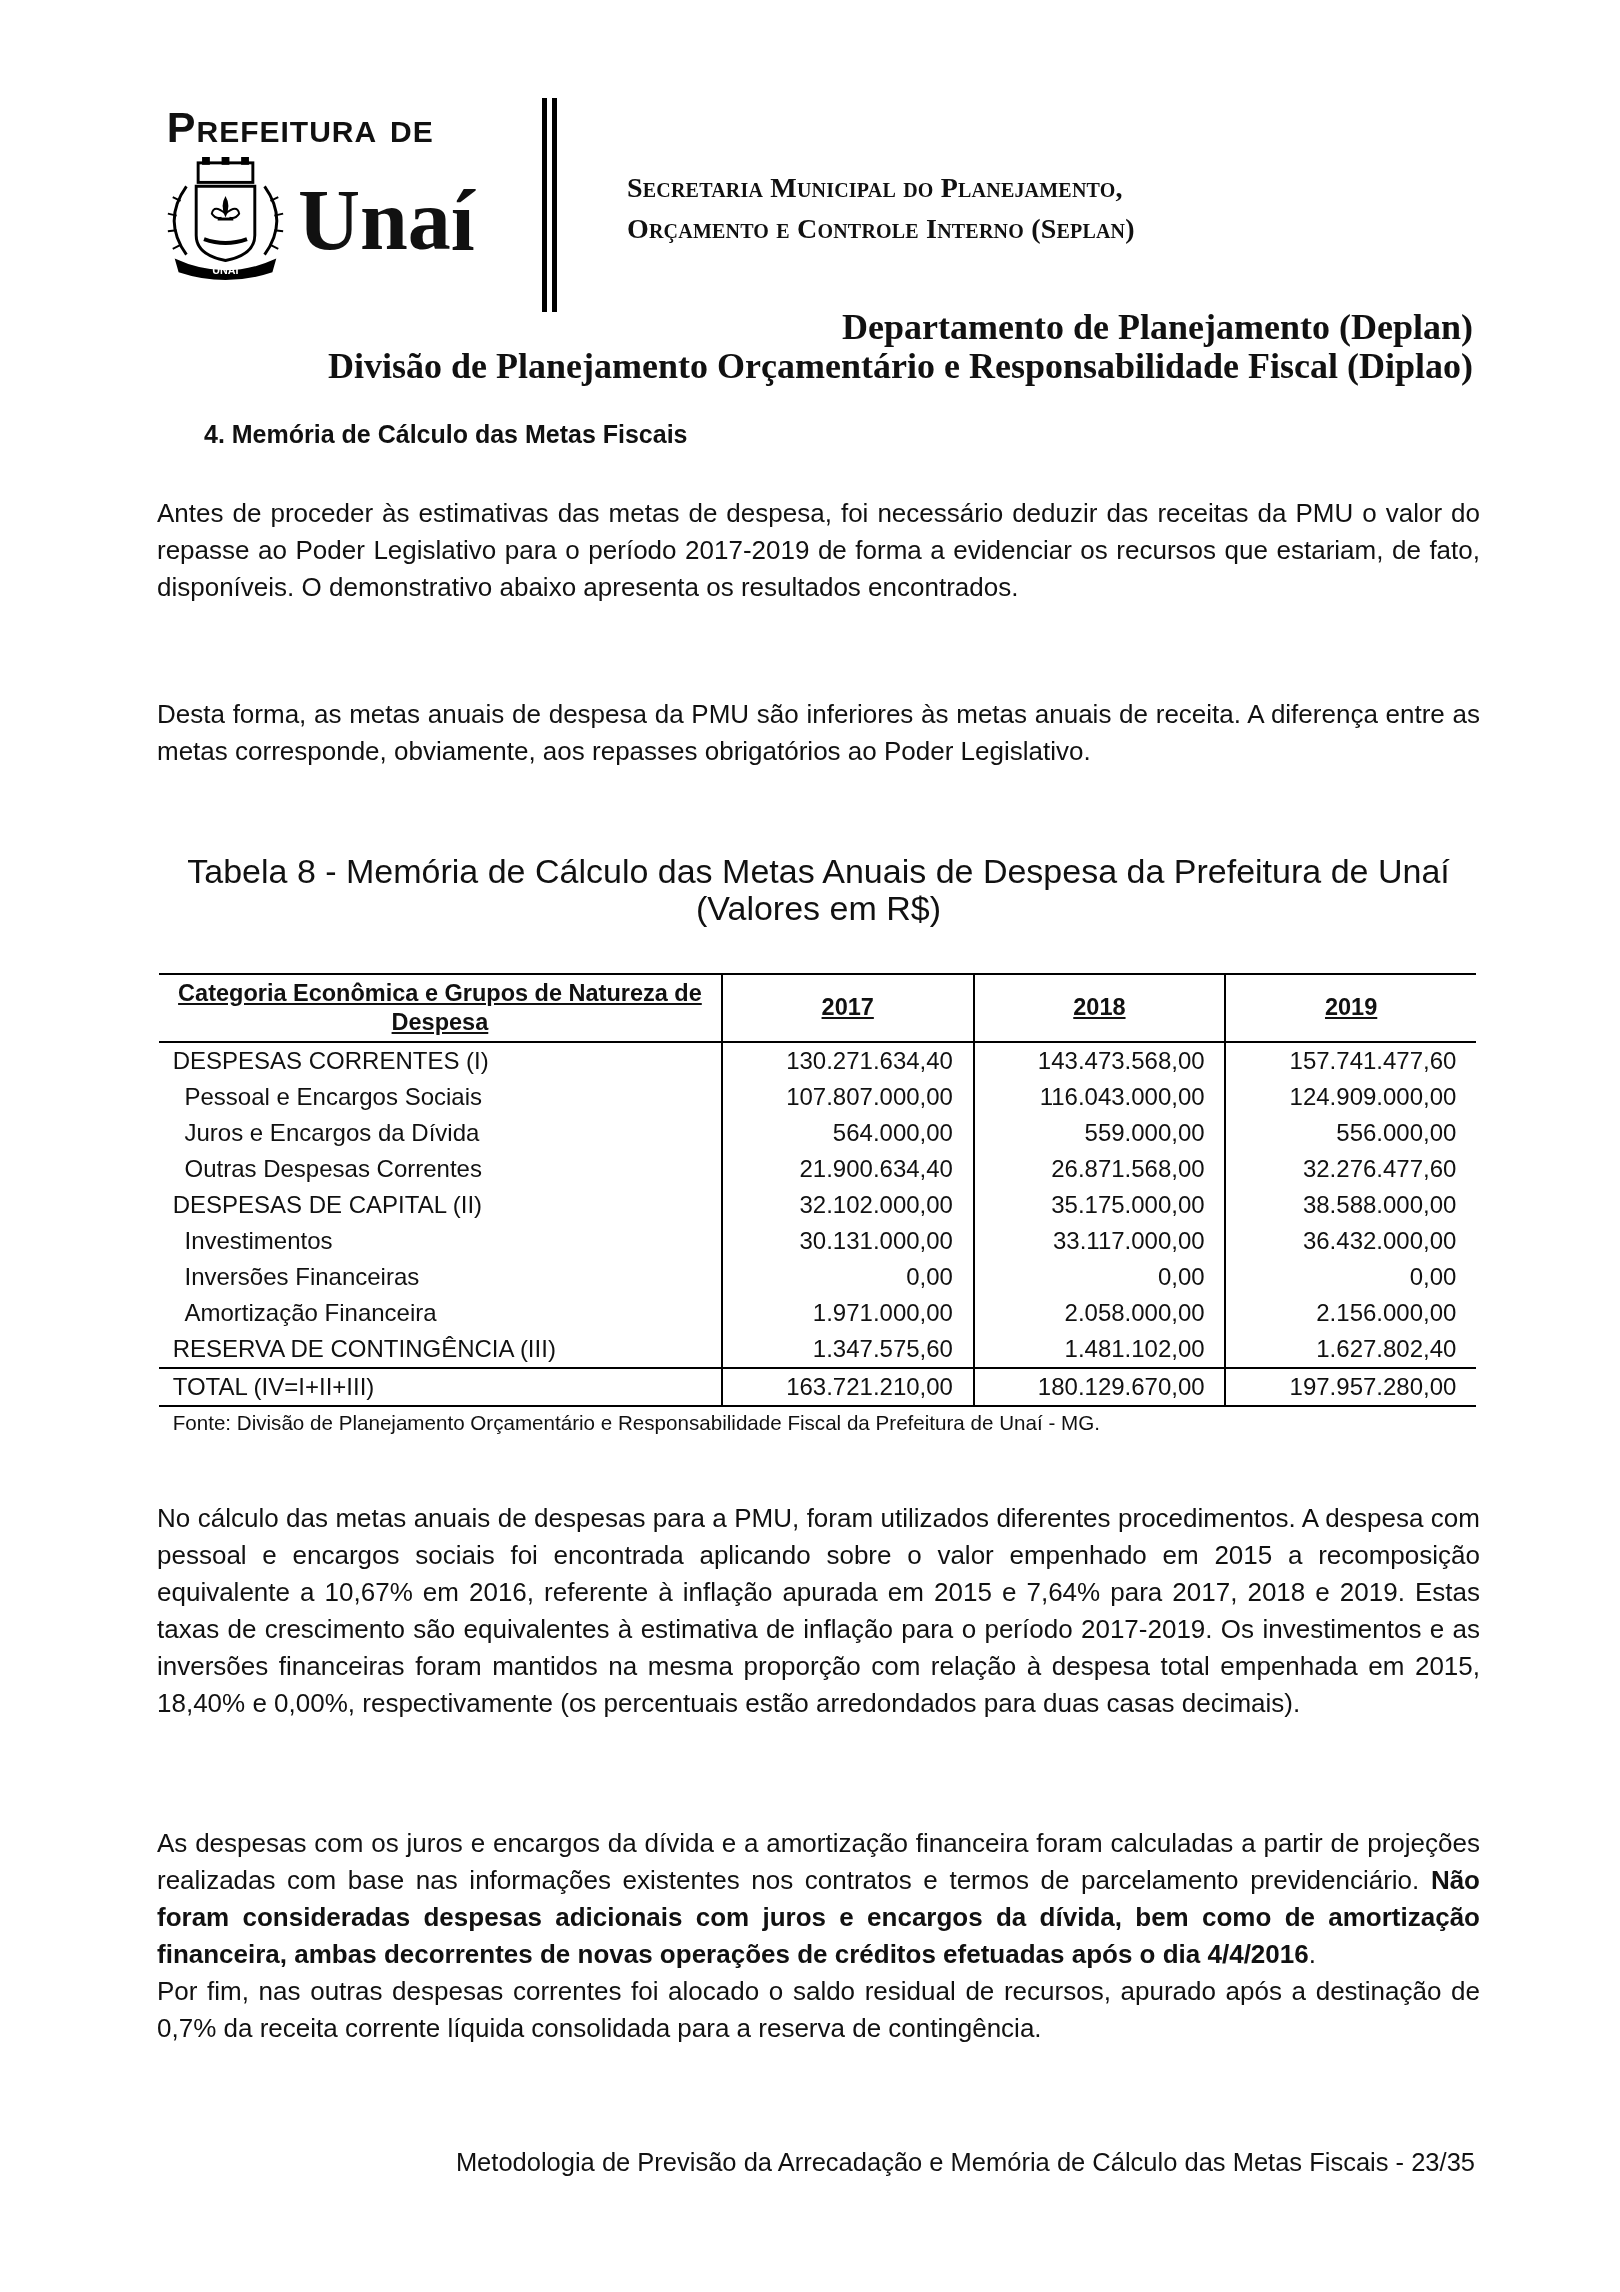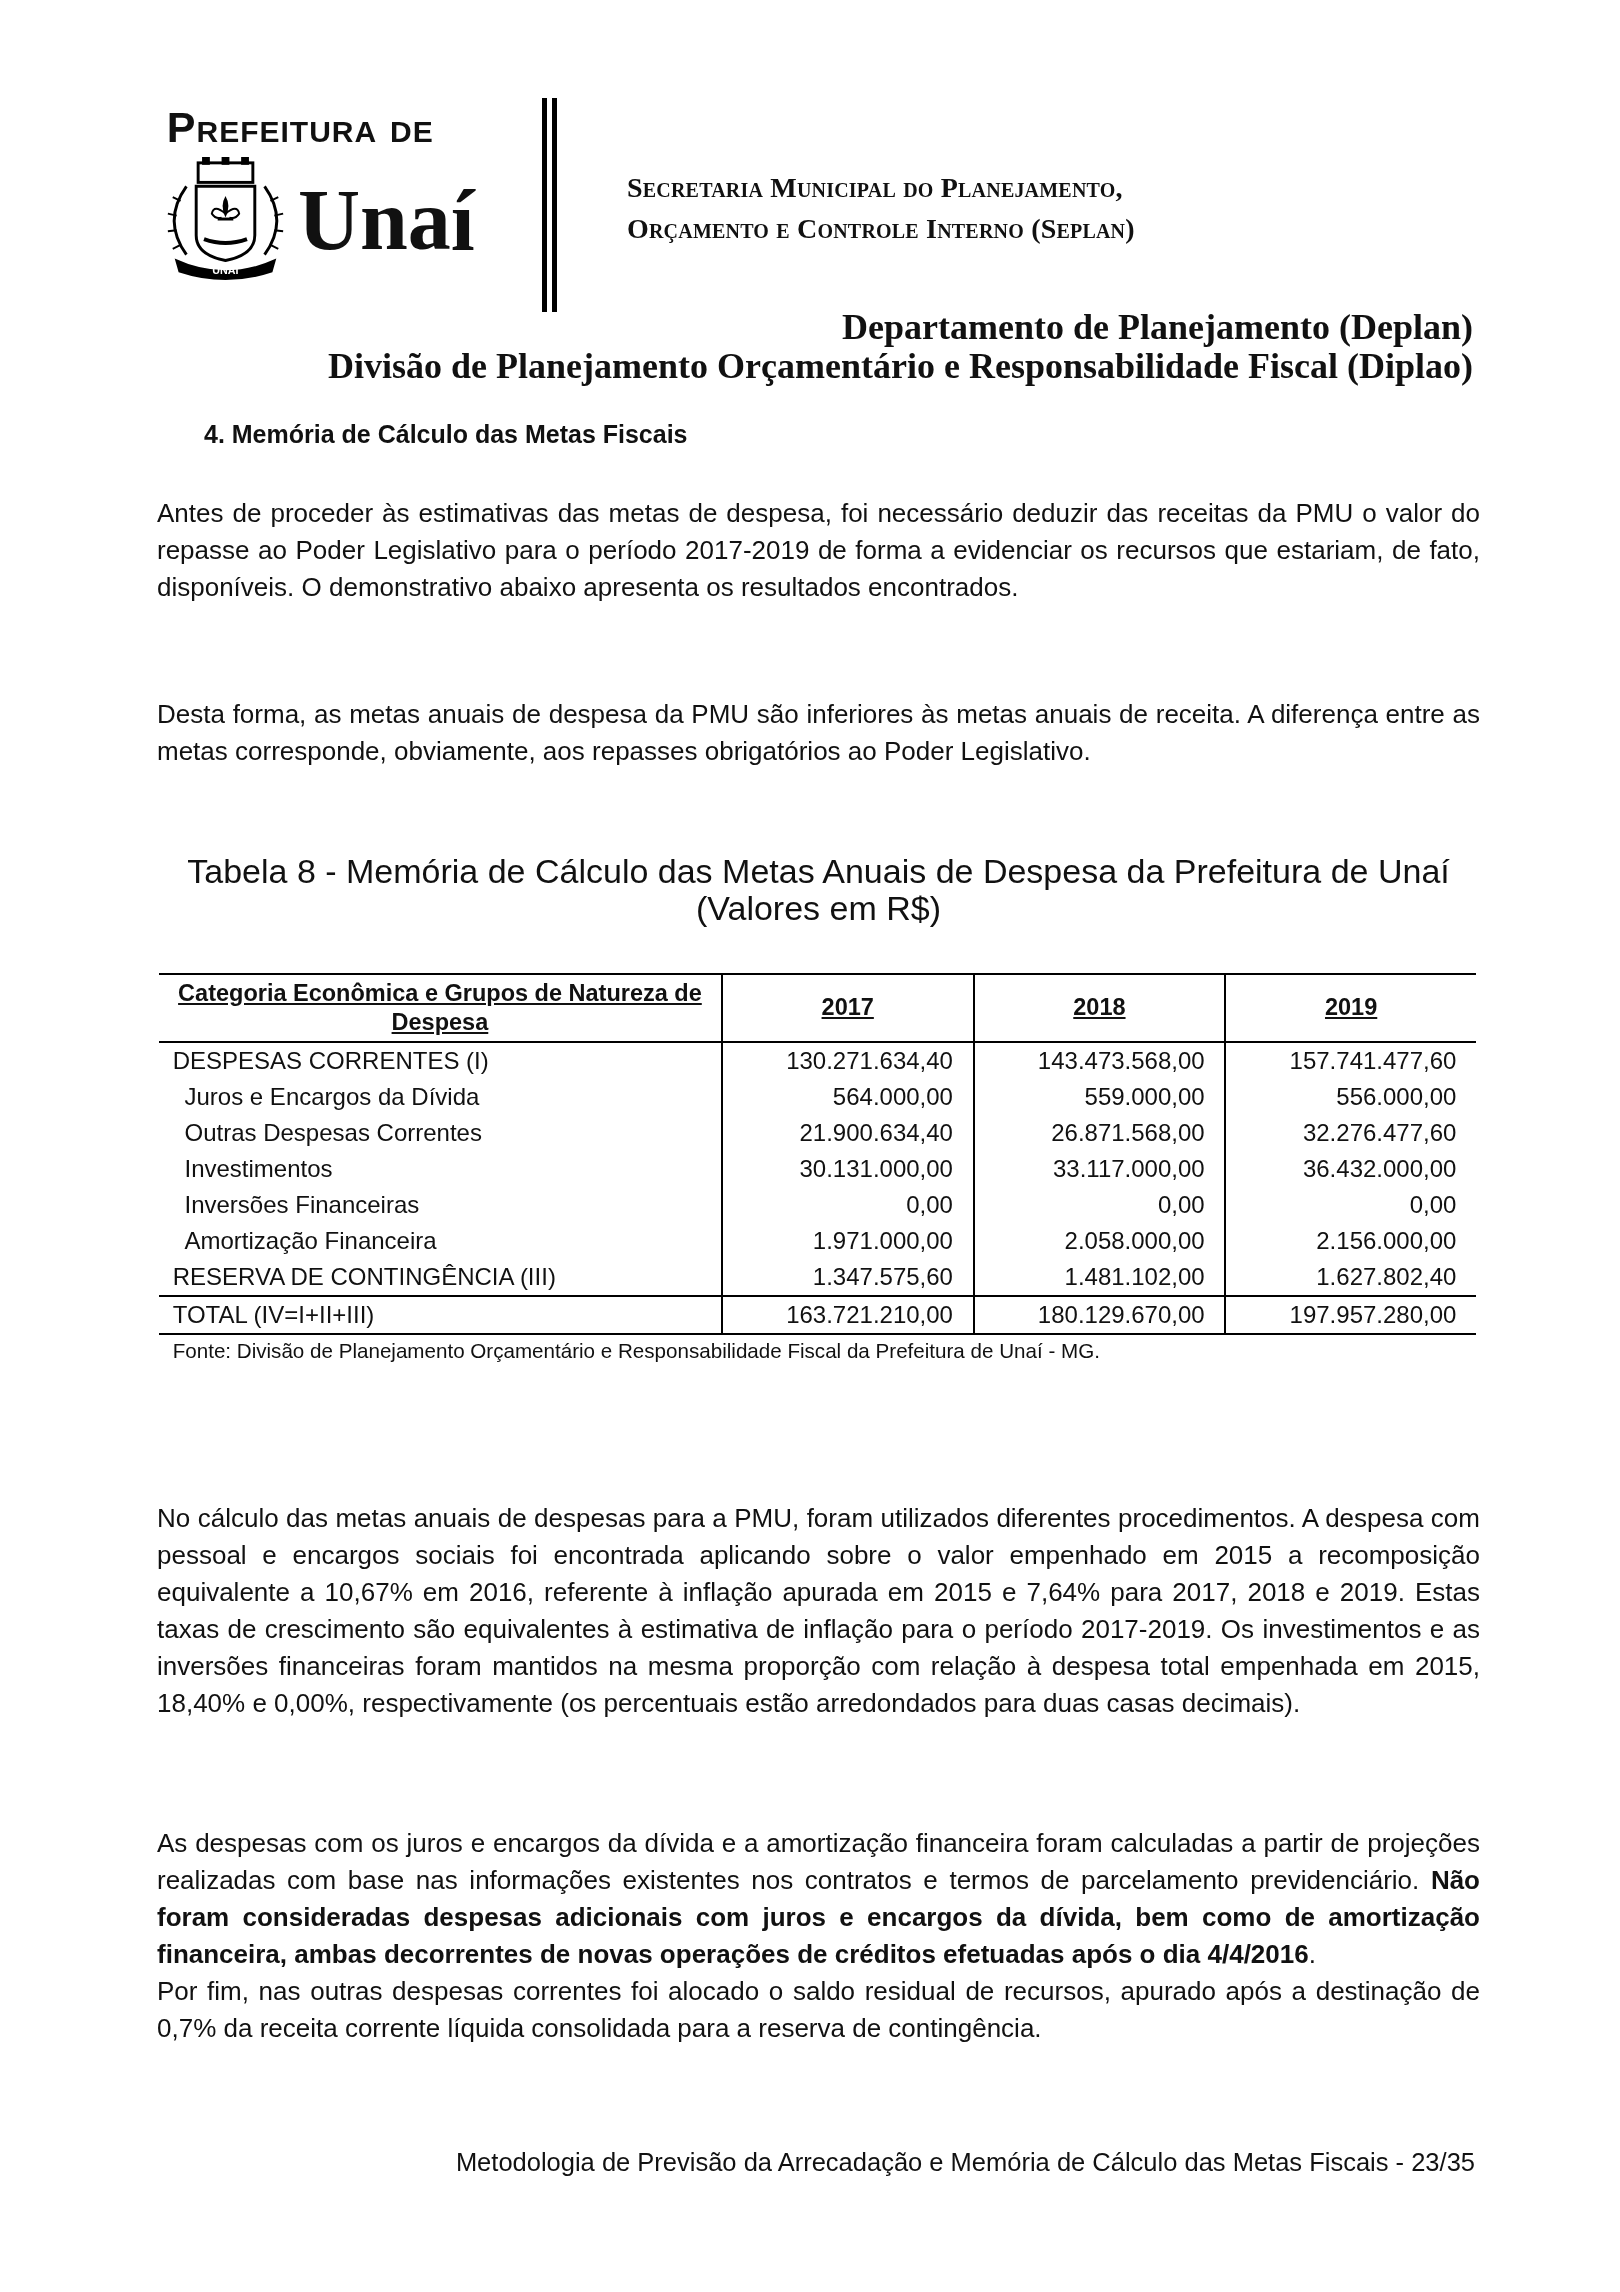--- a/index.html
+++ b/index.html
@@ -109,30 +109,42 @@
       </tr>
     </thead>
     <tbody>
       <tr>
         <td class="lbl">DESPESAS CORRENTES (I)</td>
         <td class="num">130.271.634,40</td>
         <td class="num">143.473.568,00</td>
         <td class="num">157.741.477,60</td>
       </tr>
       <tr>
+        <td class="lbl sub">Pessoal e Encargos Sociais</td>
+        <td class="num">107.807.000,00</td>
+        <td class="num">116.043.000,00</td>
+        <td class="num">124.909.000,00</td>
+      </tr>
+      <tr>
         <td class="lbl sub">Juros e Encargos da Dívida</td>
         <td class="num">564.000,00</td>
         <td class="num">559.000,00</td>
         <td class="num">556.000,00</td>
       </tr>
       <tr>
         <td class="lbl sub">Outras Despesas Correntes</td>
         <td class="num">21.900.634,40</td>
         <td class="num">26.871.568,00</td>
         <td class="num">32.276.477,60</td>
+      </tr>
+      <tr>
+        <td class="lbl">DESPESAS DE CAPITAL (II)</td>
+        <td class="num">32.102.000,00</td>
+        <td class="num">35.175.000,00</td>
+        <td class="num">38.588.000,00</td>
       </tr>
       <tr>
         <td class="lbl sub">Investimentos</td>
         <td class="num">30.131.000,00</td>
         <td class="num">33.117.000,00</td>
         <td class="num">36.432.000,00</td>
       </tr>
       <tr>
         <td class="lbl sub">Inversões Financeiras</td>
         <td class="num">0,00</td>

